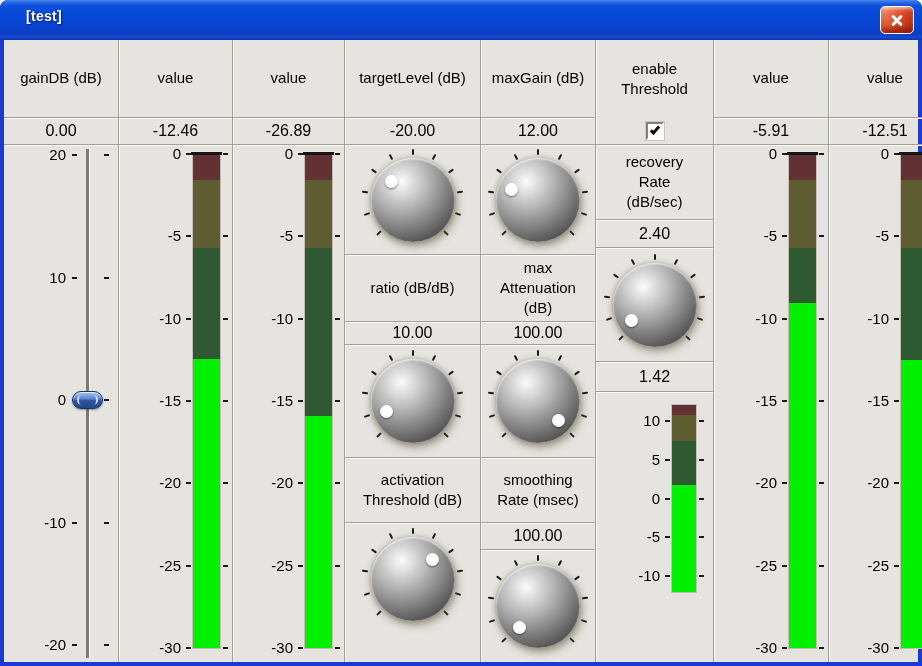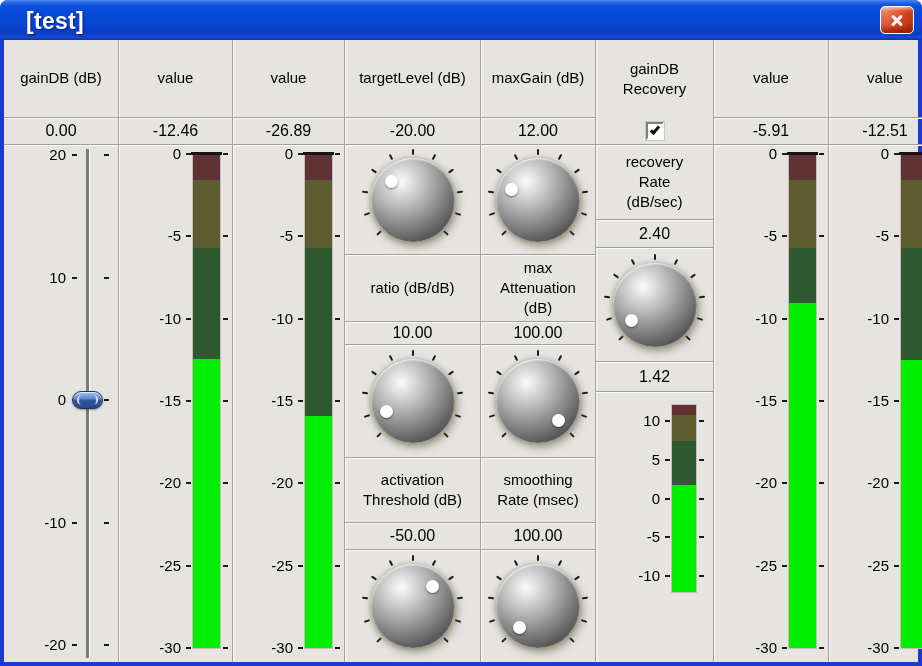--- a/index.html
+++ b/index.html
@@ -9,21 +9,21 @@
     background:#1a3ad2;border-radius:8px 8px 0 0;
     font-family:"Liberation Sans","DejaVu Sans",sans-serif;color:#000;
     overflow:hidden;
   }
   .titlebar{
     position:absolute;top:0;left:0;right:0;height:40px;
     background:linear-gradient(180deg,#4a8af0 0%,#2a68e6 6%,#0d50dc 14%,#084ada 30%,#0845d2 62%,#0a3ec4 84%,#1747cf 93%,#0c34ab 100%);
     border-radius:7px 7px 0 0;
   }
   .title{
-    position:absolute;left:26px;top:8px;font-size:23px;font-weight:bold;color:#fff;
+    position:absolute;left:26px;top:8px;font-size:14px;font-weight:bold;color:#fff;
     text-shadow:1px 1px 2px rgba(0,20,110,.85);letter-spacing:.3px;
   }
   .closebtn{
     position:absolute;top:6px;right:8px;width:34px;height:28px;border-radius:5px;
     background:linear-gradient(135deg,#f6b09a 0%,#ec7450 22%,#dc４a22 50%,#d84320 55%,#a62a06 100%);
     background:linear-gradient(135deg,#f6b09a 0%,#ec7450 22%,#d84320 55%,#a62a06 100%);
     border:1px solid #fff;
     box-shadow:inset 0 -4px 5px rgba(110,15,0,.55), inset 0 2px 3px rgba(255,255,255,.55);
   }
   .close-x{position:absolute;left:50%;top:50%;width:16px;height:16px;transform:translate(-50%,-50%);}
@@ -231,21 +231,20 @@
               <div class="ktick" style="left: 70.7915px; top: 8.23169px; transform: rotate(-63deg);"></div>
               <div class="ktick" style="left: 87.8328px; top: 22.7863px; transform: rotate(-36deg);"></div>
               <div class="ktick" style="left: 96.409px; top: 43.4911px; transform: rotate(-9deg);"></div>
               <div class="ktick" style="left: 94.6507px; top: 65.8328px; transform: rotate(18deg);"></div>
               <div class="ktick" style="left: 82.9411px; top: 84.9411px; transform: rotate(45deg);"></div>
               <div class="knob-body"></div>
               <div class="knob-dot" style="left: 19.7259px; top: 56.4405px;"></div>
             </div>
           </div>
           <div class="row bb lbl" style="height: 65px;">activation Threshold (dB)</div>
-          <div class="row bb vcell" style="height: 27px;">-50.00</div>
           <div class="row kcell" style="height: 112px;">
             <div class="knob">
               <div class="ktick" style="left: 15.0589px; top: 84.9411px; transform: rotate(-225deg);"></div>
               <div class="ktick" style="left: 3.34929px; top: 65.8328px; transform: rotate(-198deg);"></div>
               <div class="ktick" style="left: 1.59096px; top: 43.4911px; transform: rotate(-171deg);"></div>
               <div class="ktick" style="left: 10.1672px; top: 22.7863px; transform: rotate(-144deg);"></div>
               <div class="ktick" style="left: 27.2085px; top: 8.23169px; transform: rotate(-117deg);"></div>
               <div class="ktick" style="left: 49px; top: 3px; transform: rotate(-90deg);"></div>
               <div class="ktick" style="left: 70.7915px; top: 8.23169px; transform: rotate(-63deg);"></div>
               <div class="ktick" style="left: 87.8328px; top: 22.7863px; transform: rotate(-36deg);"></div>
@@ -313,21 +312,21 @@
               <div class="ktick" style="left: 96.409px; top: 43.4911px; transform: rotate(-9deg);"></div>
               <div class="ktick" style="left: 94.6507px; top: 65.8328px; transform: rotate(18deg);"></div>
               <div class="ktick" style="left: 82.9411px; top: 84.9411px; transform: rotate(45deg);"></div>
               <div class="knob-body"></div>
               <div class="knob-dot" style="left: 27.1303px; top: 66.6319px;"></div>
             </div>
           </div>
         </div>
       </div>
       <div class="col" style="width: 118px;">
-        <div class="hdr row rec">gainDB Recovery</div>
+        <div class="hdr row rec">enable Threshold</div>
         <div class="val row bb">
           <div class="checkbox">
             <div class="check"></div>
           </div>
         </div>
         <div class="main">
           <div class="row bb lbl narrow" style="height: 75px;">recovery Rate (dB/sec)</div>
           <div class="row bb vcell" style="height: 28px;">2.40</div>
           <div class="row bb kcell" style="height: 114px;">
             <div class="knob">

